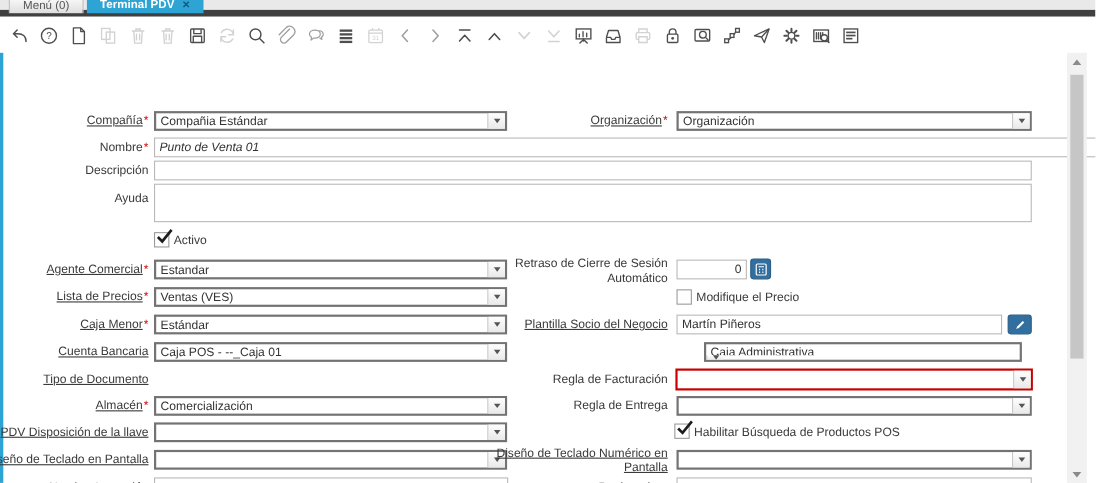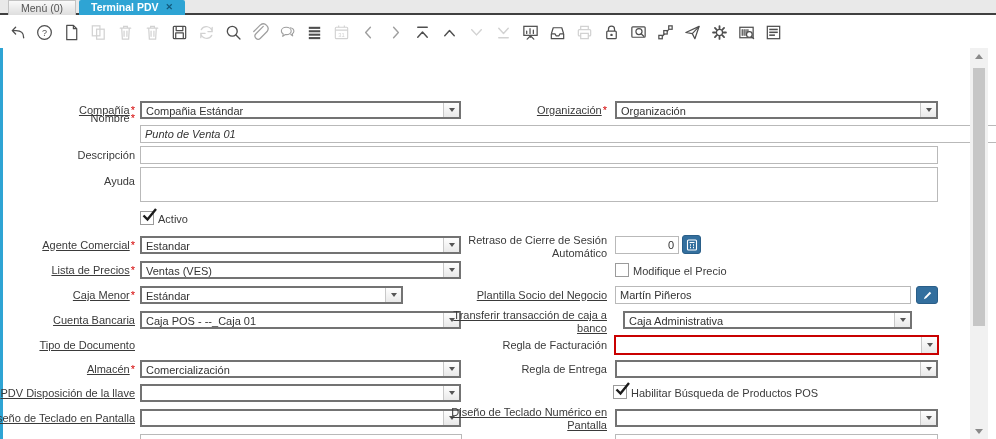--- a/index.html
+++ b/index.html
@@ -1,20 +1,20 @@
 <!DOCTYPE html>
 <html><head>
 <meta charset="utf-8">
 <style>
   html,body{margin:0;padding:0;background:#fff;}
   .page{position:relative;width:996px;height:439px;overflow:hidden;background:#fff;
         font-family:"Liberation Sans",sans-serif;}
   
   .tabbar{position:absolute;left:0;top:0;width:100%;height:15px;background:#e9e9e9;
-          border-bottom:2px solid #404040;display:flex;align-items:flex-start;padding-left:8px;
+          border-bottom:6px solid #404040;display:flex;align-items:center;padding-left:8px;
           box-sizing:border-box;gap:3px;}
   .tab{height:15px;line-height:15px;font-size:10.5px;padding:0 12px;cursor:pointer;box-sizing:border-box;}
   .tab.inactive{background:linear-gradient(#fafafa,#dedede);border:1px solid #c2c2c2;border-bottom:none;color:#555;}
   .tab.active{background:#2ea4d4;color:#fff;font-weight:bold;display:flex;align-items:center;gap:7px;
               border-radius:2px 2px 0 0;}
   .tab-close{font-size:9px;font-weight:bold;color:#11597c;cursor:pointer;line-height:15px;}
   
   .toolbar{position:absolute;left:0;top:17px;width:100%;height:31px;background:#fff;
            display:flex;align-items:center;gap:7px;padding-left:7px;box-sizing:border-box;}
   .ti{width:20px;height:20px;flex:none;display:flex;align-items:center;justify-content:center;cursor:pointer;}
@@ -260,21 +260,21 @@
         </div>
       </div>
     <div class="lab lnk" style="right:389px;top:56px;"><span class="t">Organización</span><span class="req">*</span></div>
     <div class="combo" style="left:615px;top:53px;width:323px;">
         <div class="cval">Organización</div>
         <div class="cbtn">
           <span class="arr"></span>
         </div>
       </div>
 
-    <div class="lab" style="right:861px;top:64px;"><span class="t">Nombre</span><span class="req">*</span></div>
+    <div class="lab" style="right:861px;top:80px;"><span class="t">Nombre</span><span class="req">*</span></div>
     <input class="tf" style="left: 140px; top: 77px; width: 871px; font-style: italic;" value="Punto de Venta 01">
 
     <div class="lab" style="right:861px;top:101px;"><span class="t">Descripción</span></div>
     <input class="tf" style="left: 140px; top: 98px; width: 798px;" value="">
 
     <div class="lab" style="right:861px;top:127px;"><span class="t">Ayuda</span></div>
     <textarea class="ta" style="left: 140px; top: 119px; width: 798px; height: 35px;"></textarea>
 
     <span class="cb checked" style="left:140px;top:163px;">
         <svg viewBox="0 0 17 16">
@@ -304,43 +304,42 @@
     <div class="combo" style="left:140px;top:213px;width:321px;">
         <div class="cval">Ventas (VES)</div>
         <div class="cbtn">
           <span class="arr"></span>
         </div>
       </div>
     <span class="cb" style="left:615px;top:215px;"></span>
     <div class="cblab" style="left:633px;top:217px;">Modifique el Precio</div>
 
     <div class="lab lnk" style="right:861px;top:241px;"><span class="t">Caja Menor</span><span class="req">*</span></div>
-    <div class="combo" style="left:140px;top:238px;width:263px;">
+    <div class="combo" style="left:140px;top:238px;width:321px;">
         <div class="cval">Estándar</div>
         <div class="cbtn">
           <span class="arr"></span>
         </div>
       </div>
     <div class="lab lnk" style="right:389px;top:241px;"><span class="t">Plantilla Socio del Negocio</span></div>
     <input class="tf" style="left: 615px; top: 238px; width: 296px;" value="Martín Piñeros">
     <div class="bluebtn" style="left:916px;top:238px;width:22px;height:18px;">
         <svg width="11" height="11" viewBox="0 0 12 12">
           <path d="M2 10 3 7.5 8.5 2 10 3.5 4.5 9z" fill="#fff"></path>
         </svg>
       </div>
 
     <div class="lab lnk" style="right:861px;top:266px;"><span class="t">Cuenta Bancaria</span></div>
     <div class="combo" style="left:140px;top:263px;width:321px;">
         <div class="cval">Caja POS - --_Caja 01</div>
         <div class="cbtn">
           <span class="arr"></span>
         </div>
       </div>
-    <div class="lab lnk wrap" style="left:445px;top:261px;width:162px;"><span class="t">Transferir transacción de caja a banco</span></div>
-    <div class="combo" style="left:623px;top:263px;width:289px;">
+    <div class="combo" style="left:640px;top:263px;width:289px;flex-direction:column;">
         <div class="cval">Caja Administrativa</div>
         <div class="cbtn">
           <span class="arr"></span>
         </div>
       </div>
 
     <div class="lab lnk" style="right:861px;top:291px;"><span class="t">Tipo de Documento</span></div>
     <div class="lab" style="right:389px;top:291px;"><span class="t">Regla de Facturación</span></div>
     <div class="combo err" style="left:614px;top:287px;width:325px;">
         <div class="cval"></div>

